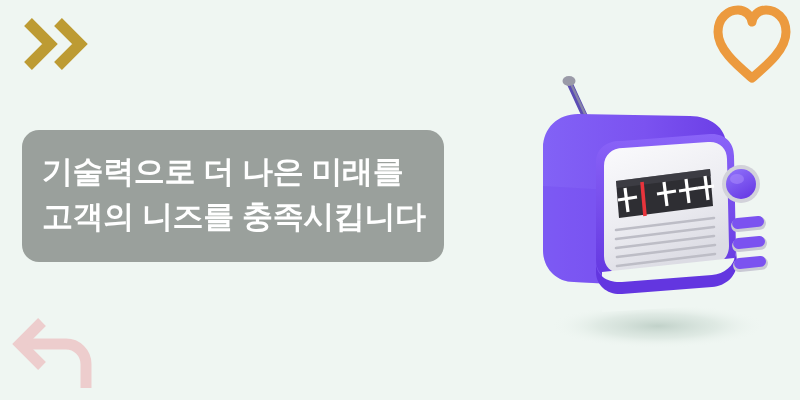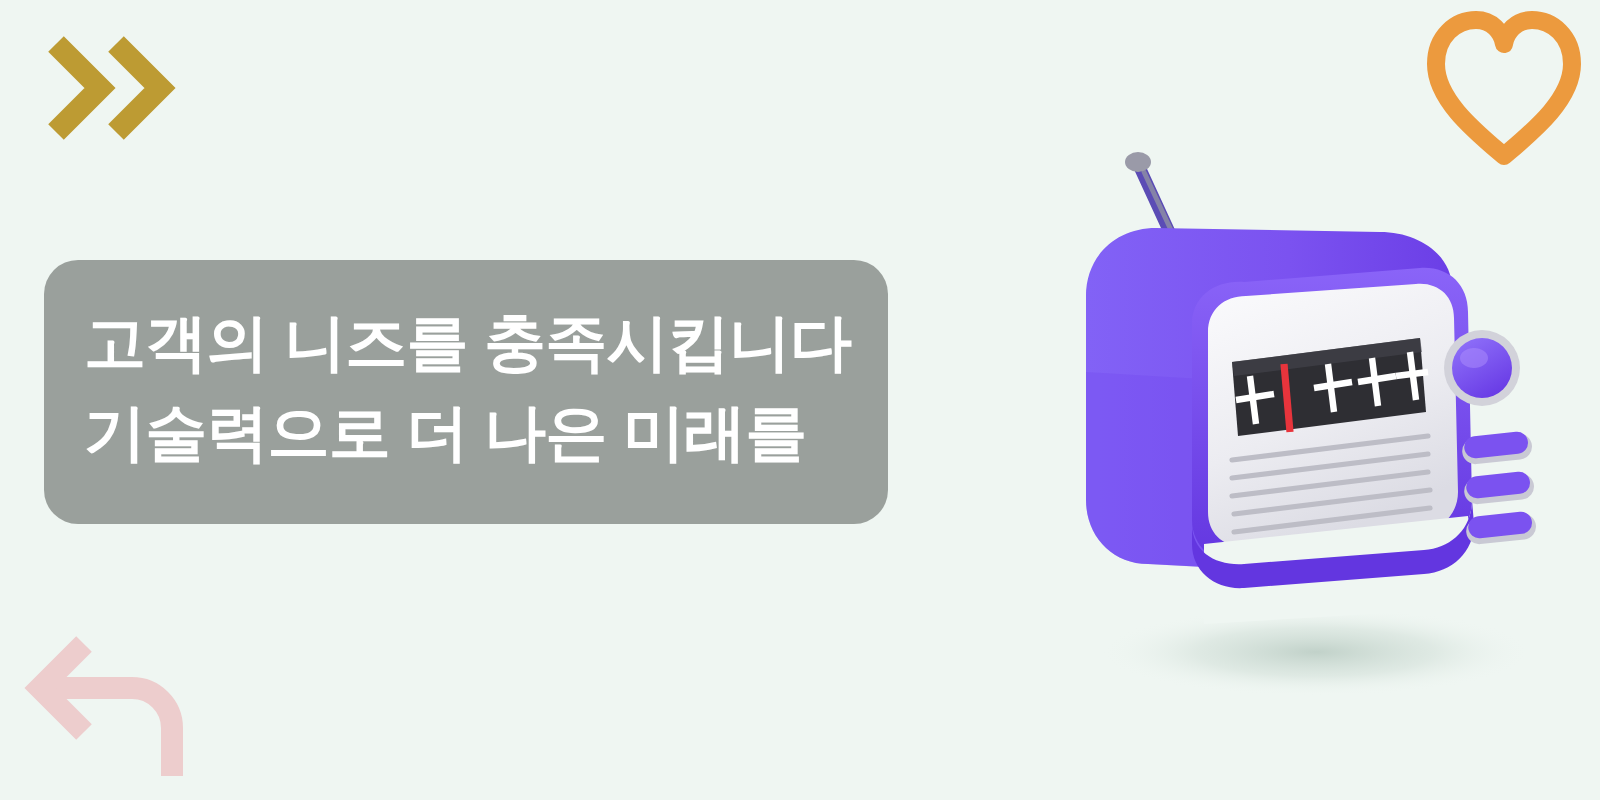--- a/index.html
+++ b/index.html
@@ -101,22 +101,22 @@
   <div id="return-arrow">
     <svg width="104" height="86" viewBox="0 0 104 86" aria-hidden="true">
       <g fill="none" stroke="#edcdcd" stroke-width="11" stroke-linecap="butt" stroke-linejoin="miter">
         <path d="M12 36 H 58 A 20 20 0 0 1 78 56 V 80"></path>
         <polyline points="34,14 12,36 34,58"></polyline>
       </g>
     </svg>
   </div>
 
   <div id="headline-plate">
+    <div class="headline-line">기술력으로 더 나은 미래를</div>
     <div class="headline-line">고객의 니즈를 충족시킵니다</div>
-    <div class="headline-line">기술력으로 더 나은 미래를</div>
   </div>
 
   <div id="radio-illustration">
     <svg width="300" height="330" viewBox="0 0 300 330" aria-hidden="true">
       <defs>
         <linearGradient id="bodyTop" x1="0" y1="0" x2="1" y2="1">
           <stop offset="0" stop-color="#8e6cf9"></stop>
           <stop offset="1" stop-color="#6f45ec"></stop>
         </linearGradient>
         <linearGradient id="bodySide" x1="0" y1="0" x2="1" y2="0">

